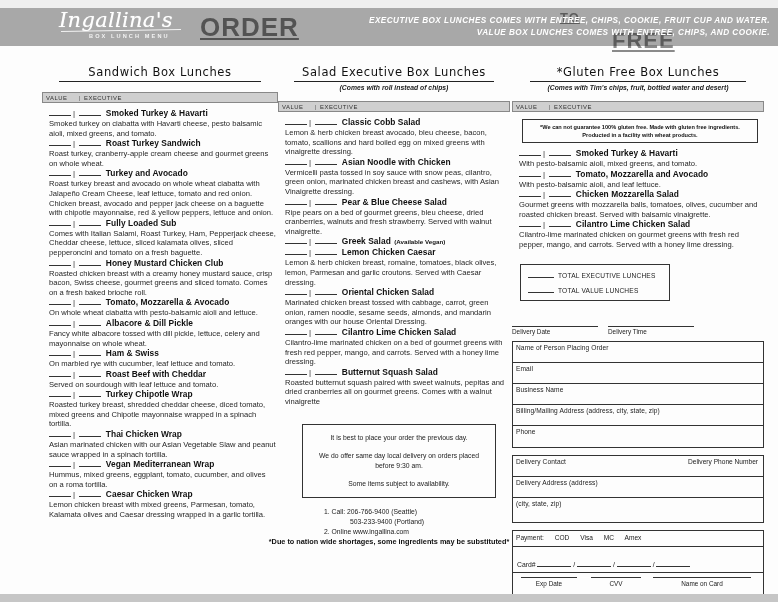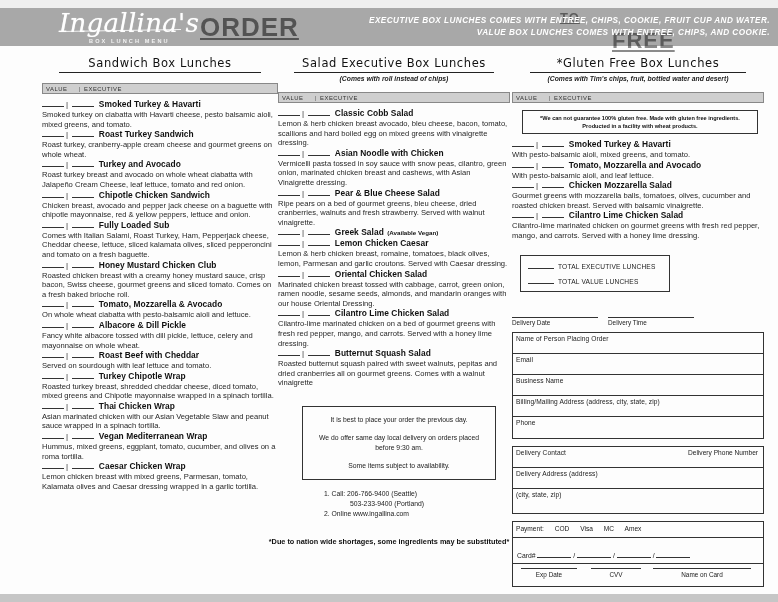--- a/index.html
+++ b/index.html
@@ -26,21 +26,21 @@
     color: #ffffff;
   }
   .header-inner { position: relative; width:100%; height:100%; }
   .logo {
     position: absolute; left: 55px; top: 2px;
     width: 150px; height: 34px;
   }
   .logo-script {
     font-family: "DejaVu Serif", serif;
     font-style: italic;
-    font-size: 26px;
+    font-size: 21px;
     letter-spacing: .3px;
     color: #ffffff;
     line-height: 1;
     padding-left: 4px;
     text-shadow: 0 0 1px rgba(255,255,255,.6);
   }
   .logo-sub {
     font-size: 5.6px; letter-spacing: 2.1px;
     color: #f2f2f2; padding-left: 34px; margin-top: 2px;
     font-weight: bold;
@@ -77,21 +77,21 @@
   .col1 { left: 42px;  width: 236px; }
   .col2 { left: 278px; width: 232px; }
   .col3 { left: 512px; width: 252px; }
 
   .sec-title {
     text-align: center;
     font-family: "DejaVu Sans", sans-serif;
     font-size: 11.5px;
     letter-spacing: .6px;
     padding-bottom: 2px;
-    margin: 9px auto 0 auto;
+    margin: 18px auto 0 auto;
     width: 86%;
     border-bottom: 1.2px solid #222;
     color: #111;
   }
   .sec-sub {
     text-align:center; font-size: 6.8px; font-weight:bold;
     font-style: italic; margin-top: 2px; color:#222;
   }
 
   .ve-bar {
@@ -113,21 +113,21 @@
     border: 1px solid #333;
     padding: 3px 4px;
     font-size: 5.6px;
     line-height: 8px;
     text-align: center;
     font-weight: bold;
     color: #111;
   }
 
   .items { margin-top: 5px; }
-  .item { margin-bottom: 0px; }
+  .item { margin-bottom: 0px; margin-left: 7px; }
   .item-head {
     font-size: 8.2px;
     line-height: 11px;
     color: #111;
     white-space: nowrap;
   }
   .blank { display:inline-block; border-bottom: 1px solid #333; height: 7px; }
   .b1 { width: 22px; }
   .b2 { width: 22px; margin-left: 2px;}
   .sep { padding: 0 2px; color:#333; font-size: 8px; }
@@ -266,38 +266,41 @@
           </div>
           <div class="item">
             <div class="item-head"><span class="blank b1"></span><span class="sep">|</span><span class="blank b2"></span><span class="item-name">&nbsp;&nbsp;Roast Turkey Sandwich</span></div>
             <div class="item-desc">Roast turkey, cranberry-apple cream cheese and gourmet greens on whole wheat.</div>
           </div>
           <div class="item">
             <div class="item-head"><span class="blank b1"></span><span class="sep">|</span><span class="blank b2"></span><span class="item-name">&nbsp;&nbsp;Turkey and Avocado</span></div>
             <div class="item-desc">Roast turkey breast and avocado on whole wheat ciabatta with Jalapeño Cream Cheese, leaf lettuce, tomato and red onion.</div>
           </div>
           <div class="item">
-            <div class="item-head"><span class="blank b1"></span><span class="sep">|</span><span class="blank b2"></span><span class="item-name">&nbsp;&nbsp;Chipotle Chicken Sandwich</span></div>
             <div class="item-desc">Chicken breast, avocado and pepper jack cheese on a baguette with chipotle mayonnaise, red &amp; yellow peppers, lettuce and onion.</div>
           </div>
           <div class="item">
             <div class="item-head"><span class="blank b1"></span><span class="sep">|</span><span class="blank b2"></span><span class="item-name">&nbsp;&nbsp;Fully Loaded Sub</span></div>
             <div class="item-desc">Comes with Italian Salami, Roast Turkey, Ham, Pepperjack cheese, Cheddar cheese, lettuce, sliced kalamata olives, sliced pepperoncini and tomato on a fresh baguette.</div>
           </div>
           <div class="item">
             <div class="item-head"><span class="blank b1"></span><span class="sep">|</span><span class="blank b2"></span><span class="item-name">&nbsp;&nbsp;Honey Mustard Chicken Club</span></div>
             <div class="item-desc">Roasted chicken breast with a creamy honey mustard sauce, crisp bacon, Swiss cheese, gourmet greens and sliced tomato. Comes on a fresh baked brioche roll.</div>
           </div>
           <div class="item">
             <div class="item-head"><span class="blank b1"></span><span class="sep">|</span><span class="blank b2"></span><span class="item-name">&nbsp;&nbsp;Tomato, Mozzarella &amp; Avocado</span></div>
             <div class="item-desc">On whole wheat ciabatta with pesto-balsamic aioli and lettuce.</div>
           </div>
           <div class="item">
             <div class="item-head"><span class="blank b1"></span><span class="sep">|</span><span class="blank b2"></span><span class="item-name">&nbsp;&nbsp;Albacore &amp; Dill Pickle</span></div>
             <div class="item-desc">Fancy white albacore tossed with dill pickle, lettuce, celery and mayonnaise on whole wheat.</div>
+          </div>
+          <div class="item">
+            <div class="item-head"><span class="blank b1"></span><span class="sep">|</span><span class="blank b2"></span><span class="item-name">&nbsp;&nbsp;Ham &amp; Swiss</span></div>
+            <div class="item-desc">On marbled rye with cucumber, leaf lettuce and tomato.</div>
           </div>
           <div class="item">
             <div class="item-head"><span class="blank b1"></span><span class="sep">|</span><span class="blank b2"></span><span class="item-name">&nbsp;&nbsp;Roast Beef with Cheddar</span></div>
             <div class="item-desc">Served on sourdough with leaf lettuce and tomato.</div>
           </div>
           <div class="item">
             <div class="item-head"><span class="blank b1"></span><span class="sep">|</span><span class="blank b2"></span><span class="item-name">&nbsp;&nbsp;Turkey Chipotle Wrap</span></div>
             <div class="item-desc">Roasted turkey breast, shredded cheddar cheese, diced tomato, mixed greens and Chipotle mayonnaise wrapped in a spinach tortilla.</div>
           </div>
           <div class="item">

